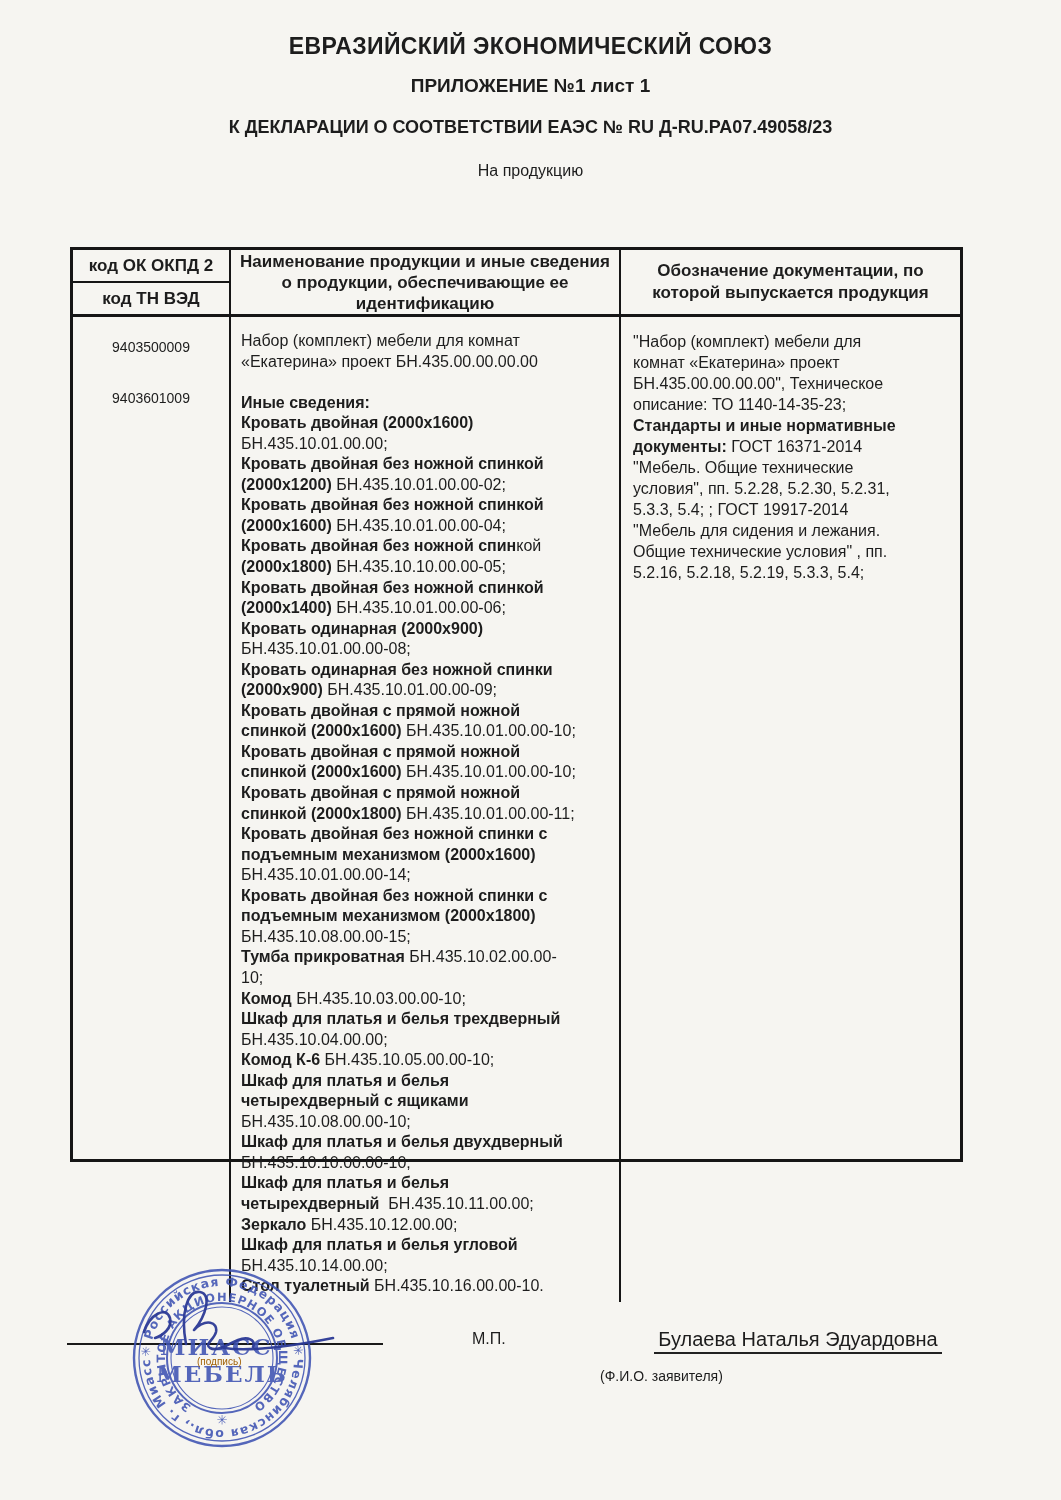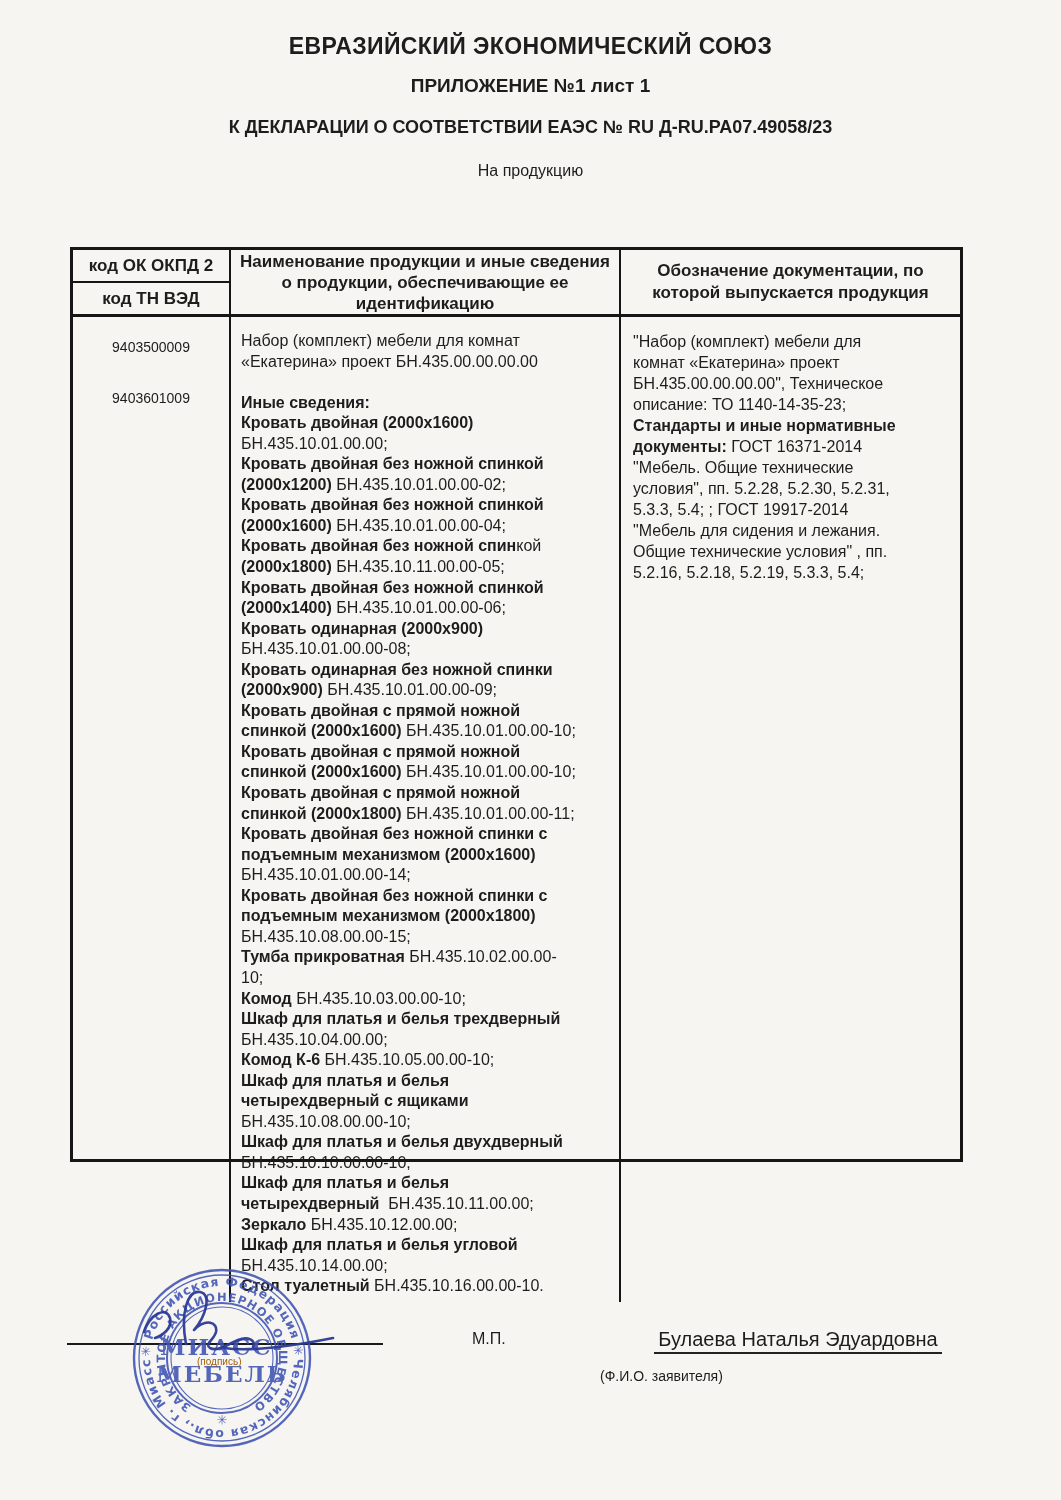--- a/index.html
+++ b/index.html
@@ -78,21 +78,21 @@
           <div class="tline"><span>«Екатерина» проект БН.435.00.00.00.00</span></div>
           <div class="tline">&nbsp;</div>
           <div class="tline"><span class="b">Иные сведения:</span></div>
           <div class="tline"><span class="b">Кровать двойная (2000х1600)</span></div>
           <div class="tline"><span>БН.435.10.01.00.00;</span></div>
           <div class="tline"><span class="b">Кровать двойная без ножной спинкой</span></div>
           <div class="tline"><span class="b">(2000х1200) </span><span>БН.435.10.01.00.00-02;</span></div>
           <div class="tline"><span class="b">Кровать двойная без ножной спинкой</span></div>
           <div class="tline"><span class="b">(2000х1600) </span><span>БН.435.10.01.00.00-04;</span></div>
           <div class="tline"><span class="b">Кровать двойная без ножной спин</span><span>кой</span></div>
-          <div class="tline"><span class="b">(2000х1800) </span><span>БН.435.10.11.00.00-05;</span></div>
+          <div class="tline"><span class="b">(2000х1800) </span><span>БН.435.10.10.00.00-05;</span></div>
           <div class="tline"><span class="b">Кровать двойная без ножной спинкой</span></div>
           <div class="tline"><span class="b">(2000х1400) </span><span>БН.435.10.01.00.00-06;</span></div>
           <div class="tline"><span class="b">Кровать одинарная (2000х900)</span></div>
           <div class="tline"><span>БН.435.10.01.00.00-08;</span></div>
           <div class="tline"><span class="b">Кровать одинарная без ножной спинки</span></div>
           <div class="tline"><span class="b">(2000х900) </span><span>БН.435.10.01.00.00-09;</span></div>
           <div class="tline"><span class="b">Кровать двойная с прямой ножной</span></div>
           <div class="tline"><span class="b">спинкой (2000х1600) </span><span>БН.435.10.01.00.00-10;</span></div>
           <div class="tline"><span class="b">Кровать двойная с прямой ножной</span></div>
           <div class="tline"><span class="b">спинкой (2000х1600) </span><span>БН.435.10.01.00.00-10;</span></div>

